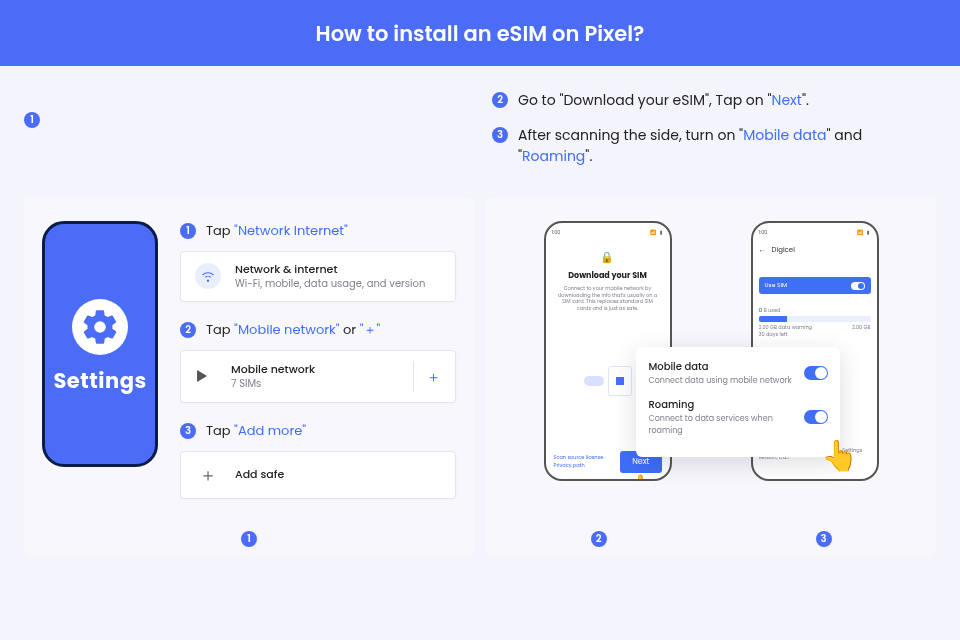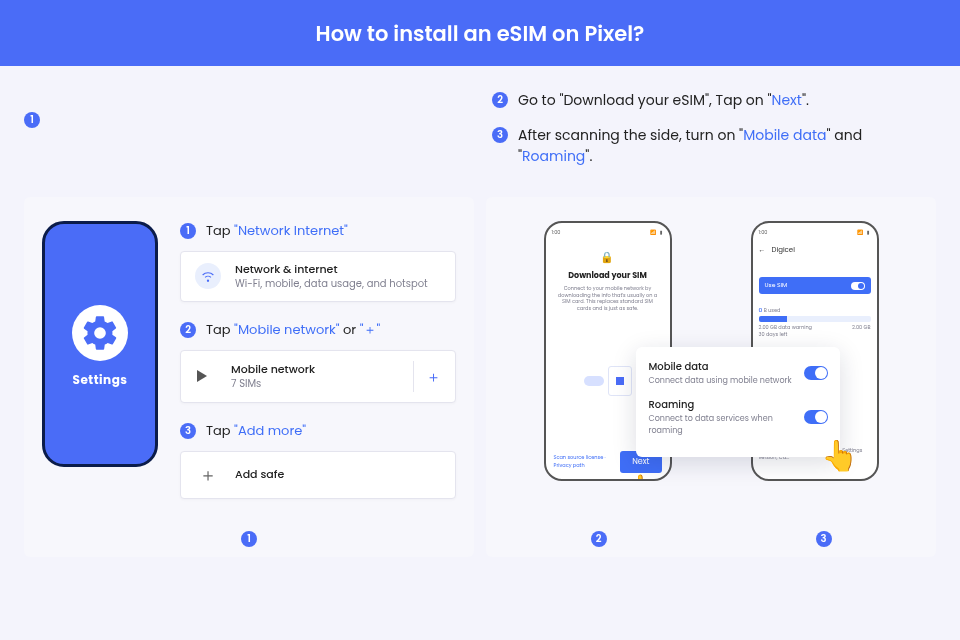--- a/index.html
+++ b/index.html
@@ -27,21 +27,21 @@
   .panel{flex:1;background:var(--card);border-radius:6px;padding:24px 18px 14px 18px;height:360px;box-sizing:border-box;position:relative}
   .panel .footer{position:absolute;bottom:10px;left:0;right:0;display:flex;justify-content:space-around}
   .panel .footer .num{}
   .panel .footer.single{justify-content:center}
 
   
   .p1{display:flex;gap:22px;align-items:flex-start}
   .phone-outline{width:110px;height:234px;border:3px solid #0b1c4a;border-radius:22px;background:var(--blue);display:flex;flex-direction:column;align-items:center;justify-content:center;gap:10px;padding-top:6px}
   .gear{width:56px;height:56px;border-radius:50%;background:#fff;display:flex;align-items:center;justify-content:center}
   .gear svg{width:40px;height:40px}
-  .phone-label{color:#fff;font-weight:700;font-size:12px;letter-spacing:.5px}
+  .phone-label{color:#fff;font-weight:700;font-size:21px;letter-spacing:.5px}
   .steps{flex:1}
   .srow{display:flex;align-items:flex-start;gap:10px;margin-bottom:10px}
   .srow .txt{font-size:13px;color:var(--text);padding-top:0}
   .card{background:#fff;border:1px solid var(--border);border-radius:4px;padding:10px 14px;display:flex;align-items:center;gap:14px;margin:6px 0 18px 0;box-shadow:0 1px 3px rgba(0,0,0,.03)}
   .card .ci{width:26px;height:26px;border-radius:50%;background:#e9effd;color:var(--blue);display:flex;align-items:center;justify-content:center;font-size:14px;flex:0 0 26px}
   .card .ct{font-size:11px;line-height:1.3}
   .card .ct b{font-weight:500;color:#222}
   .card .ct span{color:var(--muted);font-size:10px}
   .card .tri{width:0;height:0;border-left:10px solid #555;border-top:6px solid transparent;border-bottom:6px solid transparent;margin-left:2px;flex:0 0 10px}
   .card .plus{margin-left:auto;color:var(--blue);font-size:15px;border-left:1px solid var(--border);padding:4px 0 4px 12px}
@@ -131,21 +131,21 @@
           <div class="srow">
             <span class="num">1</span>
             <span class="txt"><span>Tap </span><span class="blue">"Network Internet"</span></span>
           </div>
           <div class="card">
             <span class="ci">
               <svg width="14" height="14" viewBox="0 0 24 24">
                   <path fill="currentColor" d="M12 18a2 2 0 1 0 2 2 2 2 0 0 0-2-2Zm-5.66-4.24 1.42 1.41a6 6 0 0 1 8.48 0l1.42-1.41a8 8 0 0 0-11.32 0ZM2.1 9.51l1.41 1.42a12 12 0 0 1 17 0l1.41-1.42a14 14 0 0 0-19.8 0Z"></path>
                 </svg>
             </span>
-            <div class="ct"><b>Network &amp; internet</b><br><span>Wi-Fi, mobile, data usage, and hotspot</span></div>
+            <div class="ct"><b>Network &amp; internet</b><br><span>Wi-Fi, mobile, data usage, and version</span></div>
           </div>
 
           <div class="srow">
             <span class="num">2</span>
             <span class="txt"><span>Tap </span><span class="blue">"Mobile network"</span><span> or </span><span class="blue">"＋"</span></span>
           </div>
           <div class="card">
             <span class="tri"></span>
             <div class="ct"><b>Mobile network</b><br><span>7 SIMs</span></div>
             <span class="plus">＋</span>

